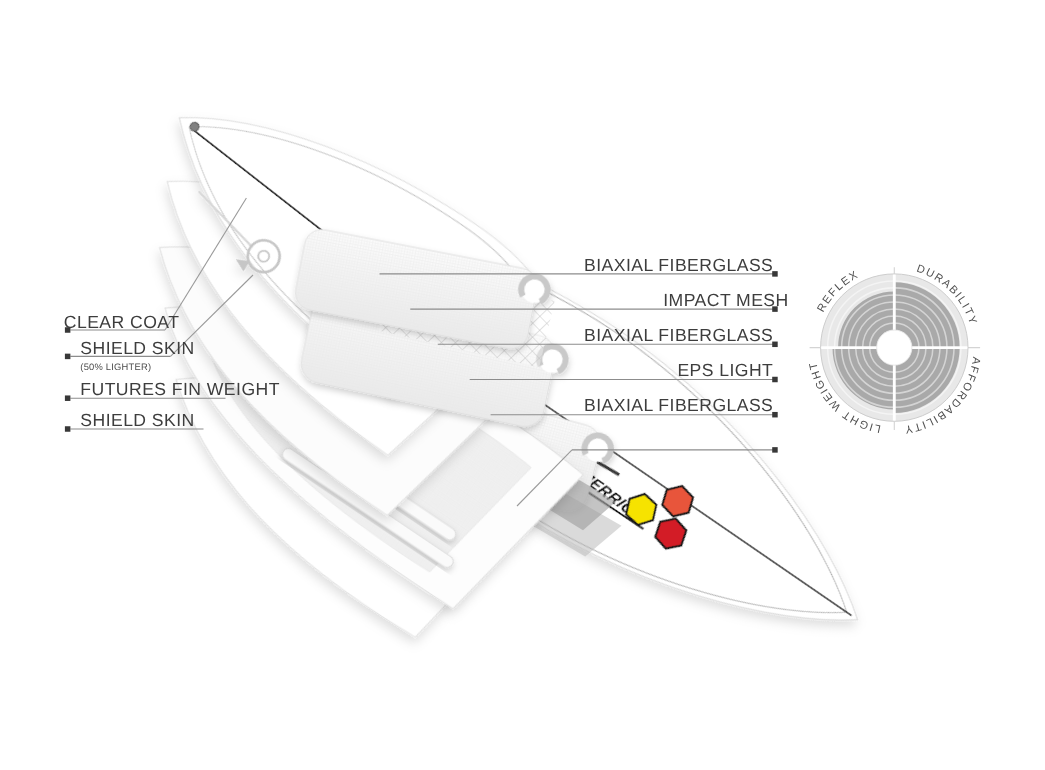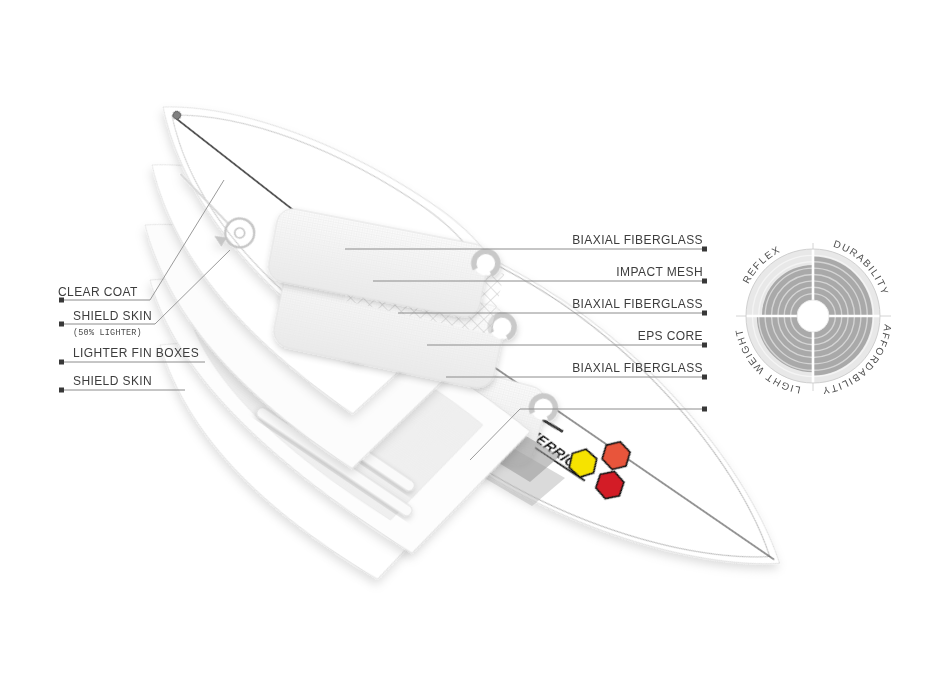--- a/index.html
+++ b/index.html
@@ -1,20 +1,20 @@
 <!DOCTYPE html>
 <html><head>
 <meta charset="utf-8">
 <style>
   html,body{margin:0;padding:0;background:#fff;}
   .stage{position:relative;width:950px;height:700px;background:#ffffff;overflow:hidden;
          font-family:"Liberation Sans", sans-serif;}
   .scene{position:absolute;left:0;top:0;}
-  .lbl{position:absolute;color:#3d3d3d;font-size:12px;letter-spacing:0.4px;white-space:nowrap;}
-  .lbl-sub{position:absolute;color:#4b4b4b;font-size:8.5px;letter-spacing:0.2px;white-space:nowrap;font-family:Liberation Mono, monospace;}
+  .lbl{position:absolute;color:#3d3d3d;font-size:16px;letter-spacing:0.4px;white-space:nowrap;}
+  .lbl-sub{position:absolute;color:#4b4b4b;font-size:8.5px;letter-spacing:0.2px;white-space:nowrap;}
   .lbl-right{width:250px;text-align:right;}
   .gauge-label{font-size:10px;fill:#4f4f4f;letter-spacing:1.4px;}
   .logo-text{font-size:15px;font-weight:bold;font-style:italic;fill:#101010;letter-spacing:0.3px;}
 </style>
 </head>
 <body>
 
 <div class="stage">
 
 <svg class="scene" width="950" height="700" viewBox="0 0 950 700">
@@ -198,22 +198,22 @@
     </text>
     <text class="gauge-label" style="text-anchor:middle">
       <textPath href="#gaugeLabelCircle" startOffset="87.5%">LIGHT WEIGHT</textPath>
     </text>
   </g>
 </svg>
 
 <div class="lbl" style="left:58px;top:285px">CLEAR COAT</div>
 <div class="lbl" style="left:73px;top:309px">SHIELD SKIN</div>
 <div class="lbl-sub" style="left:73px;top:328px">(50% LIGHTER)</div>
-<div class="lbl" style="left:73px;top:346px">LIGHTER FIN BOXES</div>
+<div class="lbl" style="left:73px;top:346px">FUTURES FIN WEIGHT</div>
 <div class="lbl" style="left:73px;top:374px">SHIELD SKIN</div>
 
 <div class="lbl lbl-right" style="left:453px;top:233px">BIAXIAL FIBERGLASS</div>
-<div class="lbl lbl-right" style="left:453px;top:265px">IMPACT MESH</div>
+<div class="lbl lbl-right" style="left:467px;top:265px">IMPACT MESH</div>
 <div class="lbl lbl-right" style="left:453px;top:297px">BIAXIAL FIBERGLASS</div>
-<div class="lbl lbl-right" style="left:453px;top:329px">EPS CORE</div>
+<div class="lbl lbl-right" style="left:453px;top:329px">EPS LIGHT</div>
 <div class="lbl lbl-right" style="left:453px;top:361px">BIAXIAL FIBERGLASS</div>
 
 </div>
 
 </body></html>

